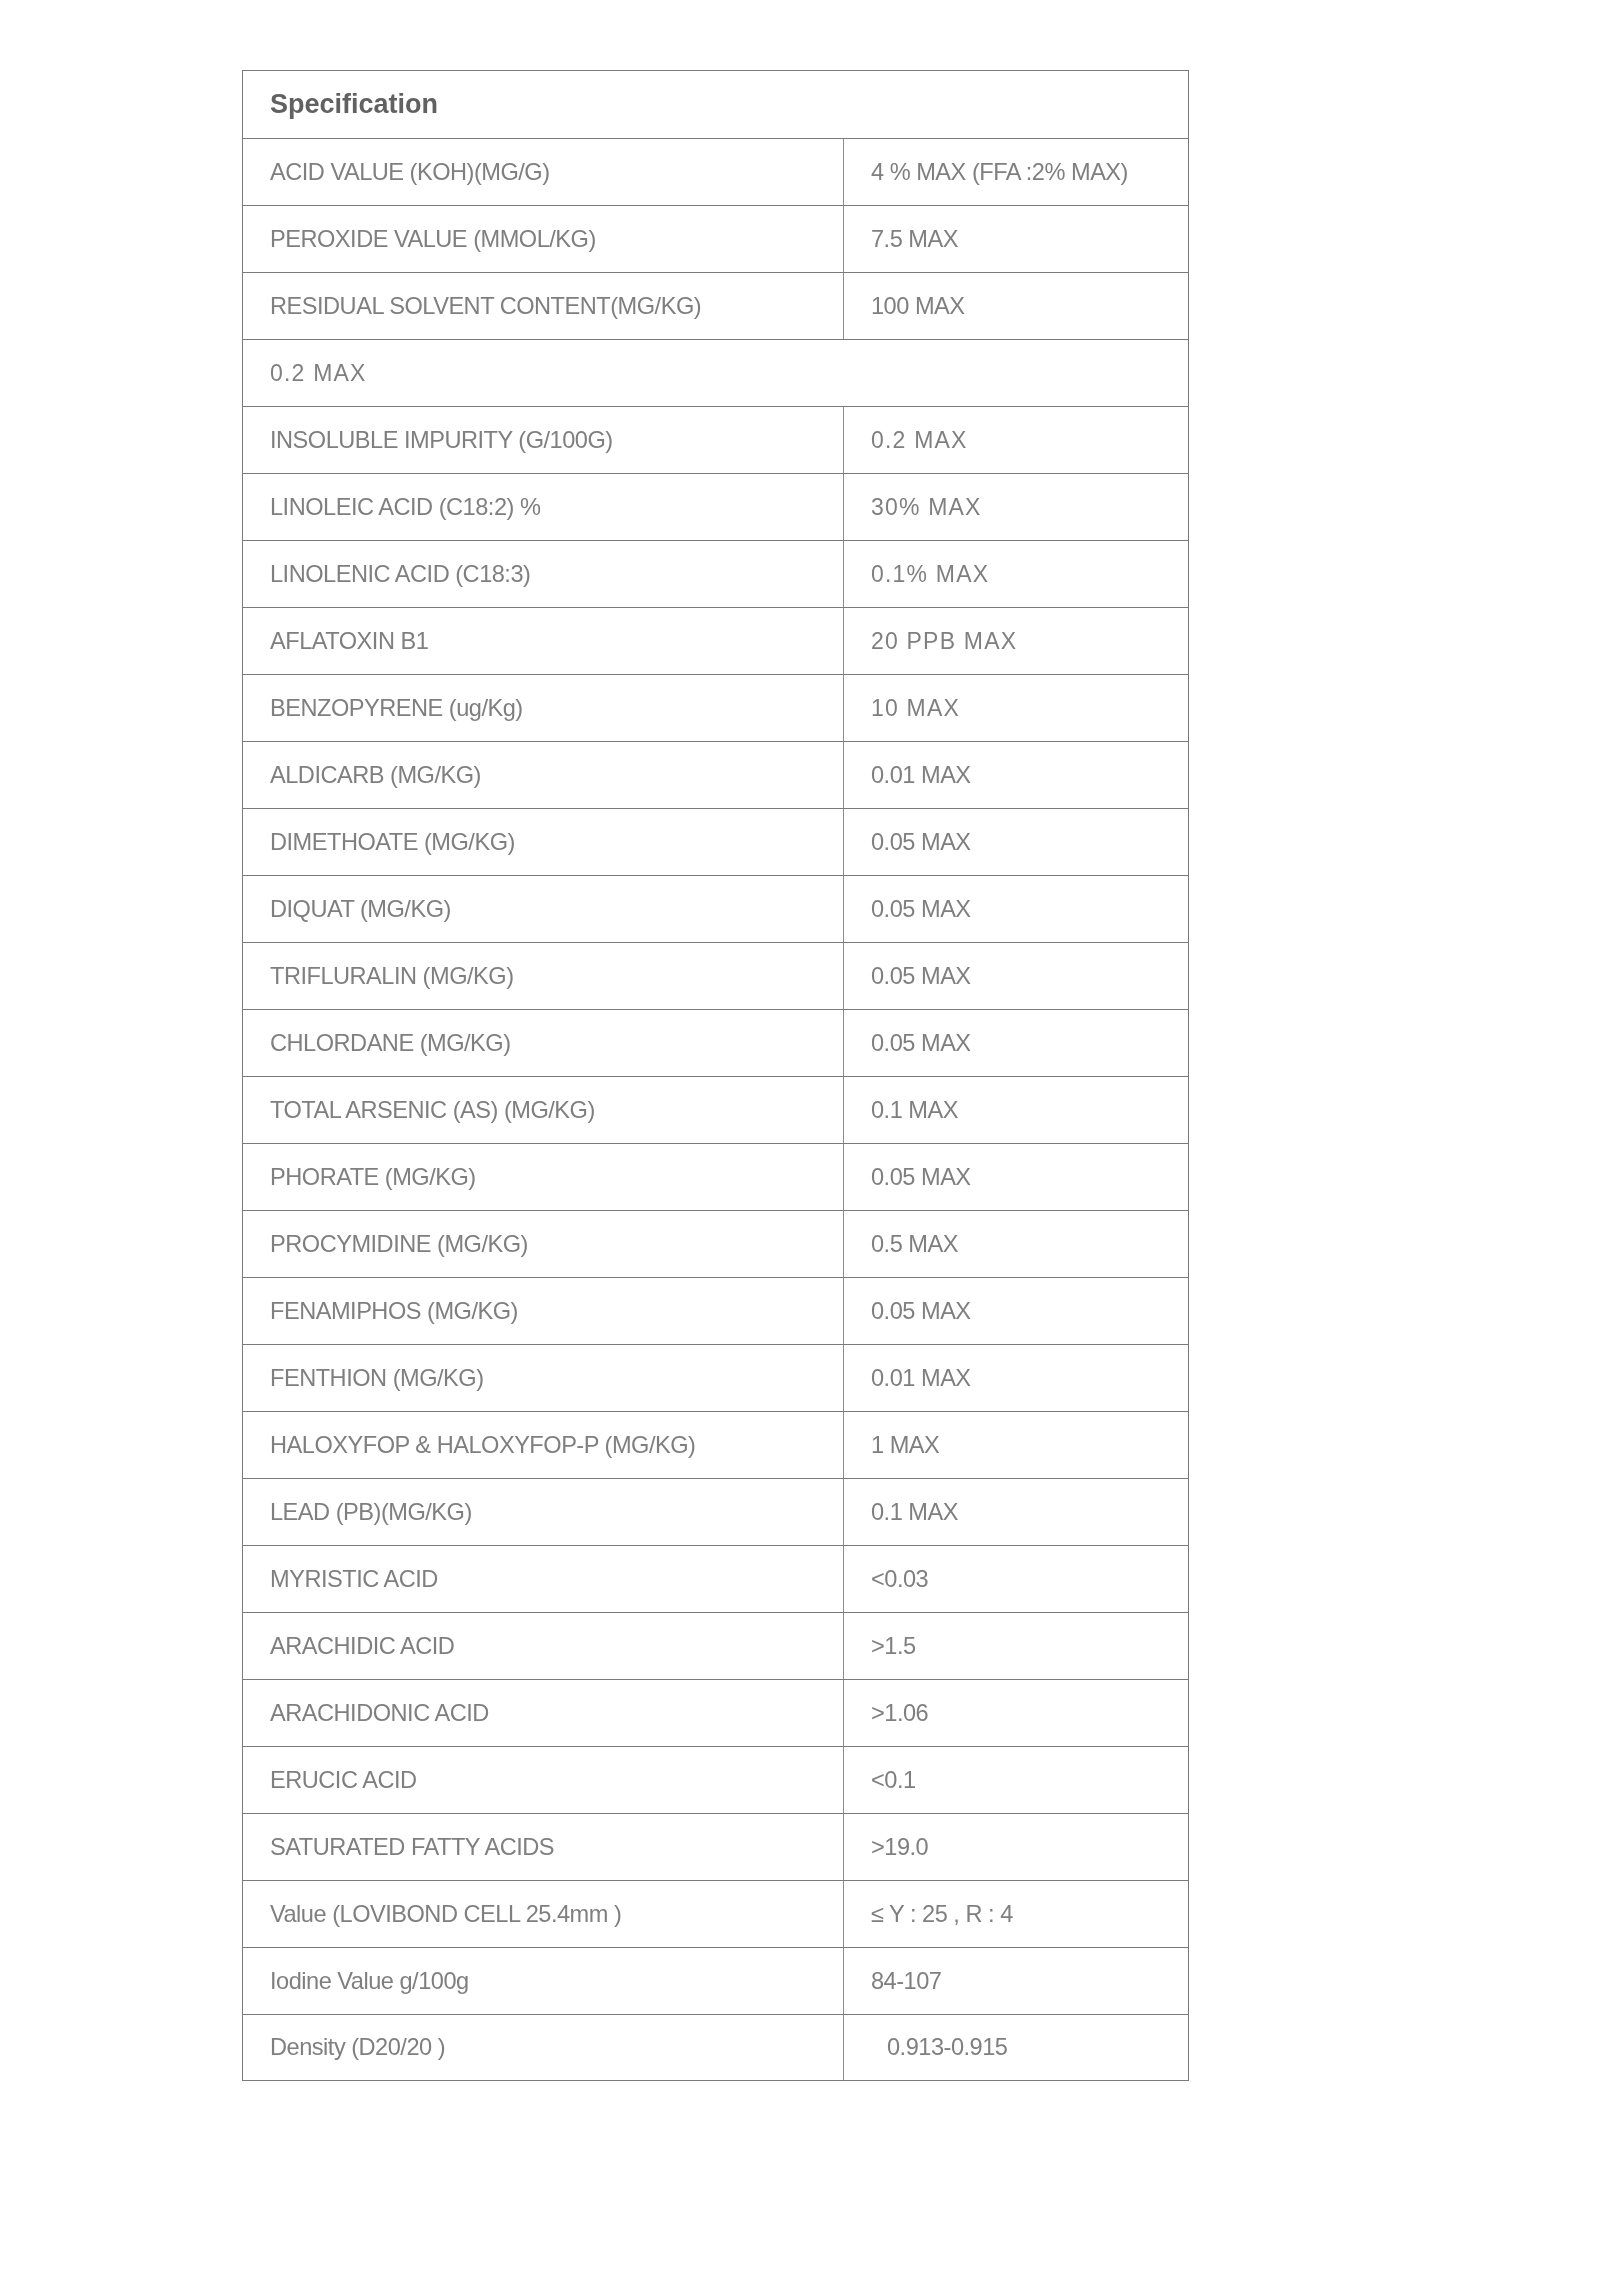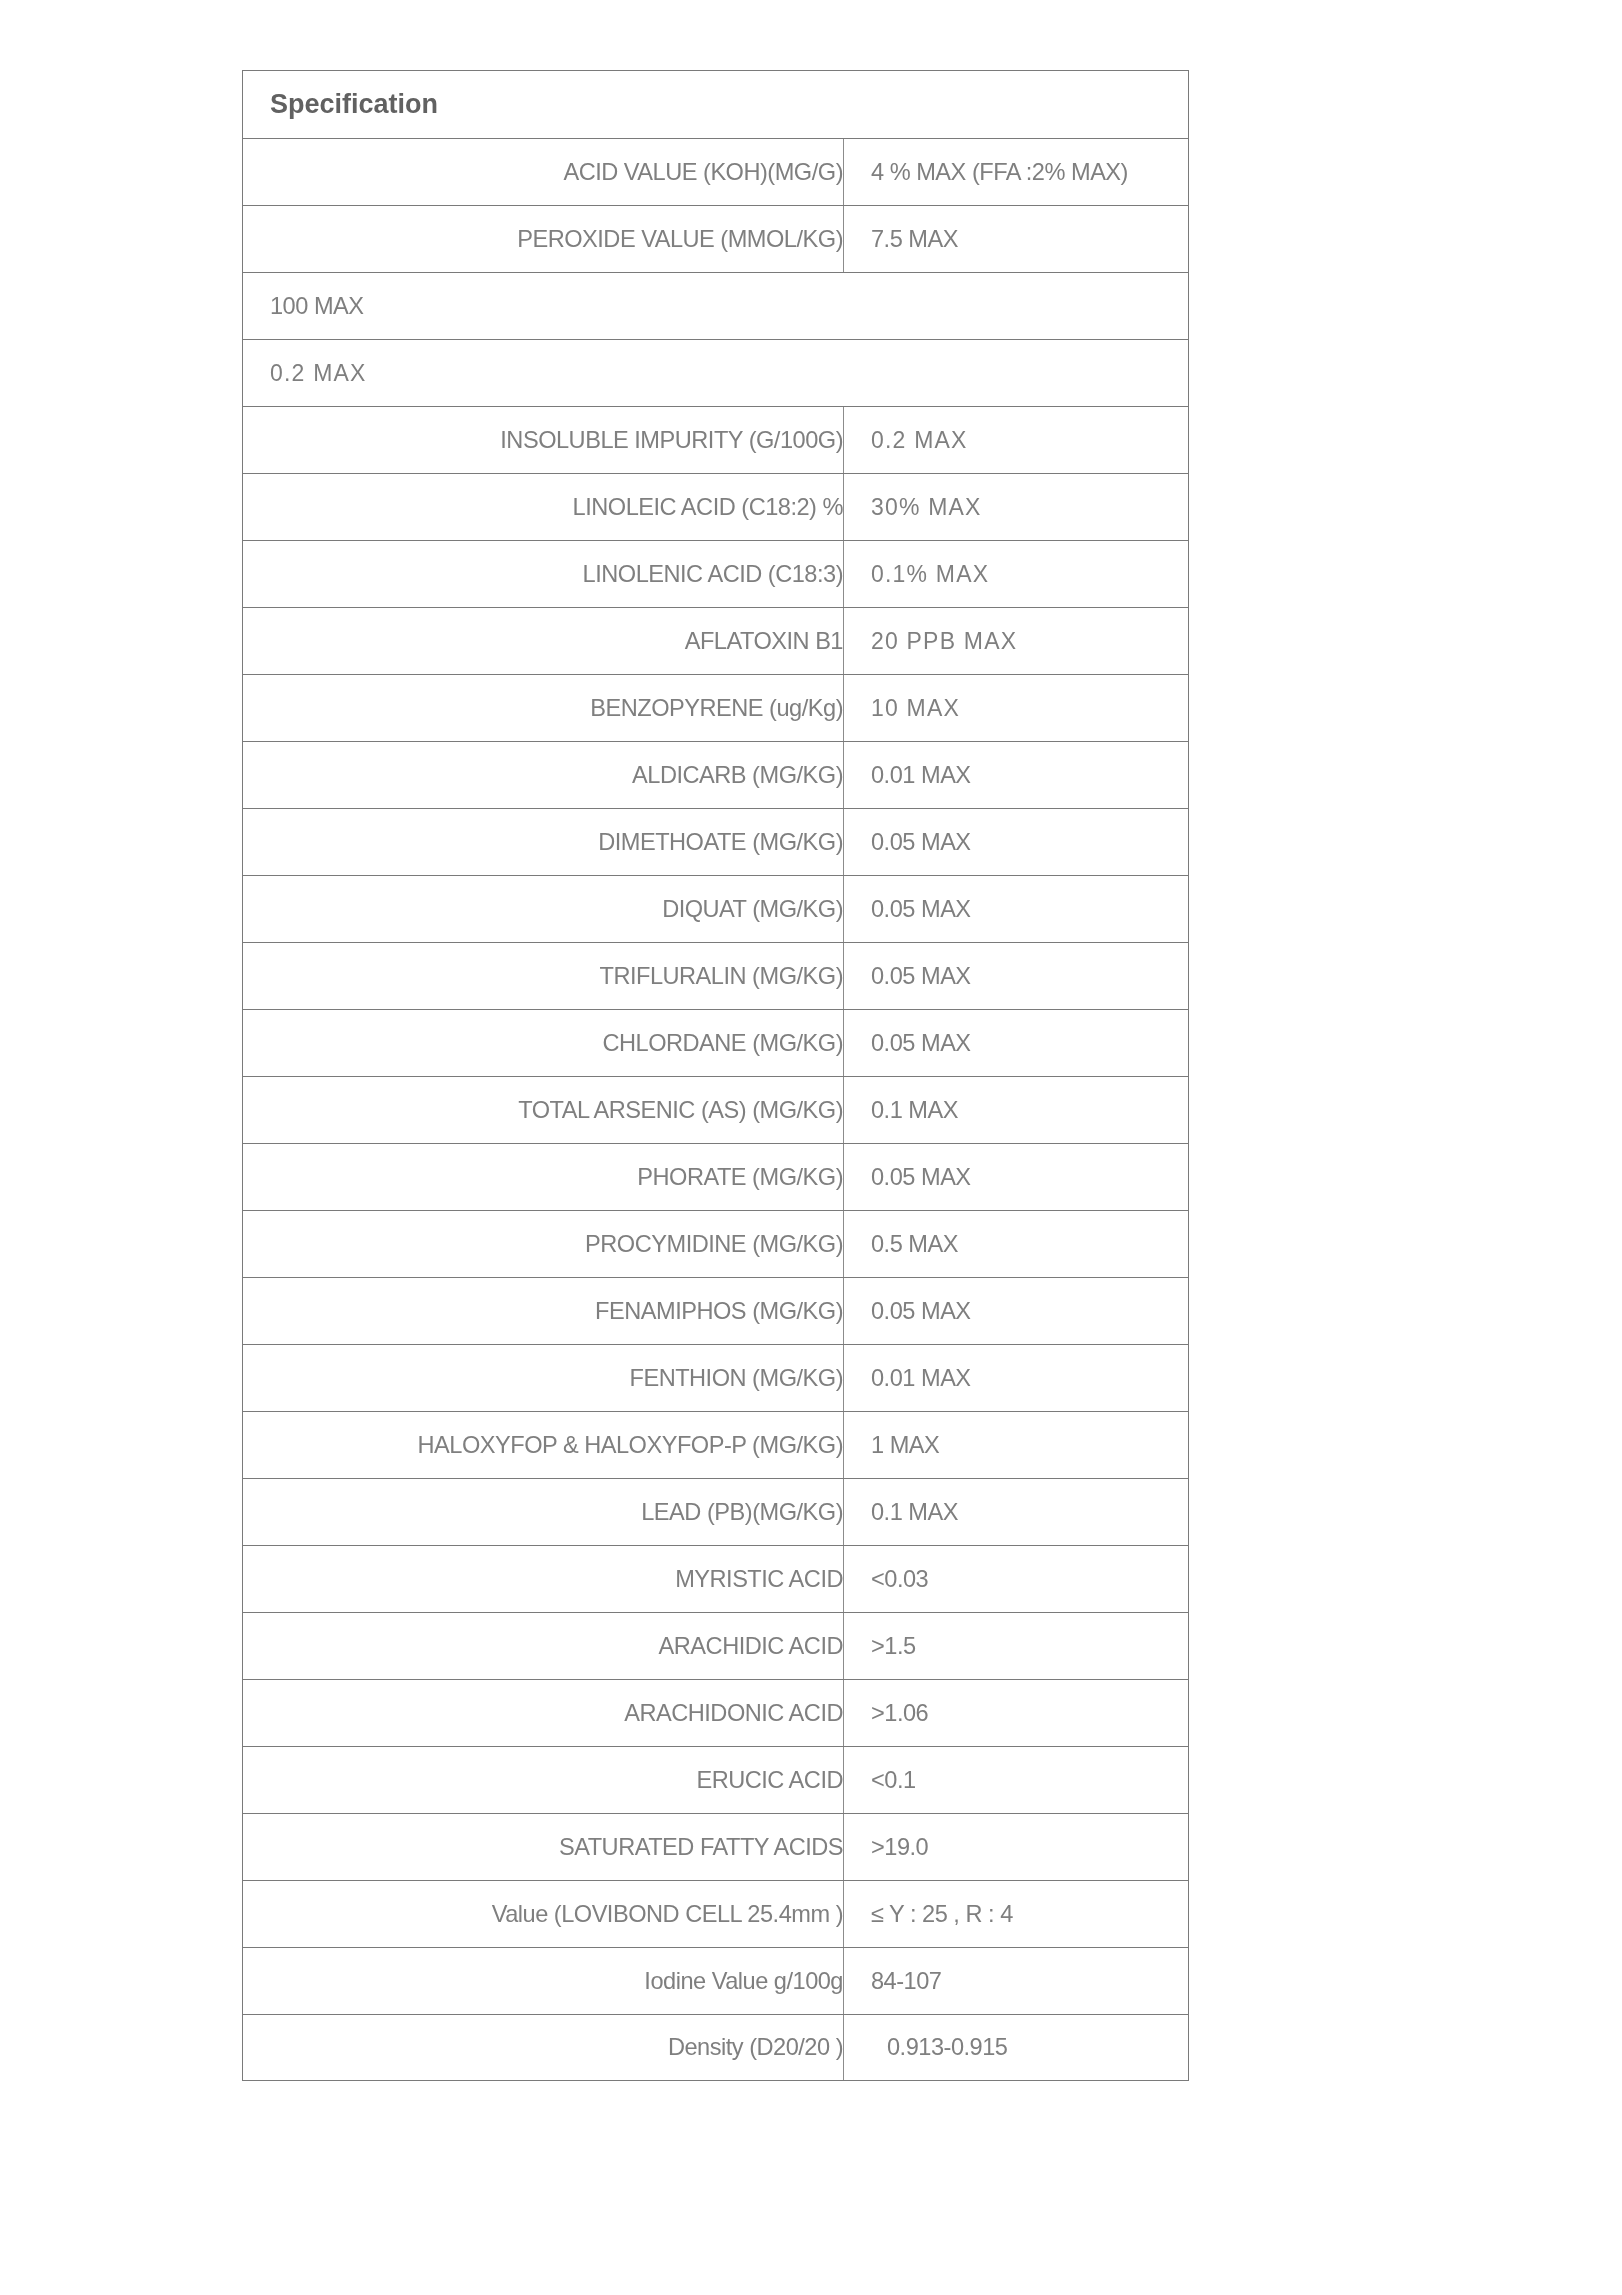--- a/index.html
+++ b/index.html
@@ -59,21 +59,20 @@
     padding-left:27px;
     font-size:23.6px;
     color:var(--text);
     letter-spacing:-0.5px;
     white-space:nowrap;
     overflow:hidden;
   }
   .cell.label{
     width:601px;
     border-right:1.4px solid var(--divider);
-    justify-content:flex-end;
   }
   .cell.value{
     flex:1;
   }
   
   .rows .row:nth-child(n+4):nth-child(-n+9) .cell.value span{
     letter-spacing:1.2px;
     font-size:23px;
   }
 </style>
@@ -97,20 +96,23 @@
   <div class="row">
     <div class="cell label">
       <span>PEROXIDE VALUE (MMOL/KG)</span>
     </div>
     <div class="cell value">
       <span>7.5 MAX</span>
     </div>
   </div>
 
   <div class="row">
+    <div class="cell label">
+      <span>RESIDUAL SOLVENT CONTENT(MG/KG)</span>
+    </div>
     <div class="cell value">
       <span>100 MAX</span>
     </div>
   </div>
 
   <div class="row">
     <div class="cell value">
       <span>0.2 MAX</span>
     </div>
   </div>

